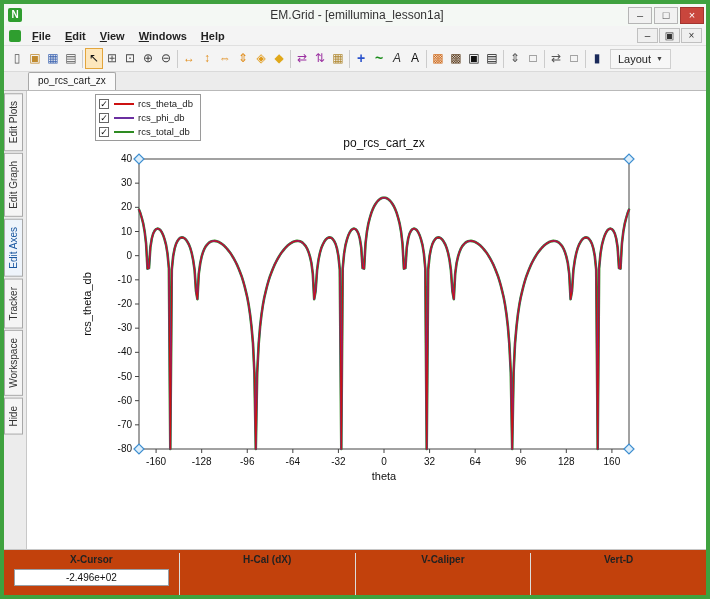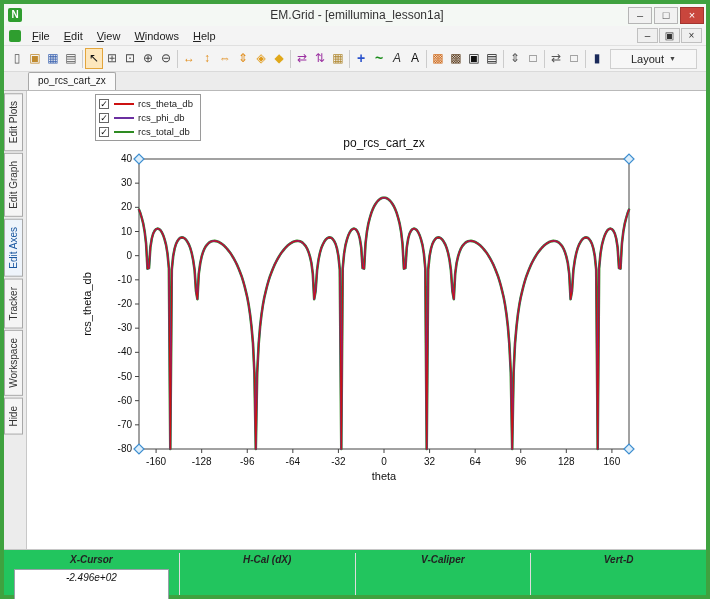--- a/index.html
+++ b/index.html
@@ -6,47 +6,47 @@
   body{margin:0;background:#8d959c;font-family:"Liberation Sans","DejaVu Sans",sans-serif;}
   .window{width:710px;height:599px;border:4px solid #3fa23f;background:#f0f0f0;display:flex;flex-direction:column;position:relative;}
   .titlebar{height:22px;flex:0 0 auto;background:#f4f8f4;display:flex;align-items:center;position:relative;}
   .app-icon{width:14px;height:14px;margin-left:4px;background:#2f9e2f;color:#fff;font-size:10px;font-weight:bold;text-align:center;line-height:14px;border-radius:2px;z-index:2;}
   .title{position:absolute;left:4px;right:0;text-align:center;font-size:12px;color:#333;}
   .win-controls{margin-left:auto;display:flex;z-index:2;margin-right:2px;}
   .win-btn{width:24px;height:17px;border:1px solid #b5b5b5;background:#f1f1f1;font-size:11px;line-height:14px;text-align:center;color:#444;margin-left:2px;cursor:default;}
   .win-btn.close{background:#c9463d;border-color:#a23530;color:#fff;}
   .menubar{height:20px;flex:0 0 auto;background:#f4f4f4;display:flex;align-items:center;font-size:11px;border-bottom:1px solid #e0e0e0;}
   .mdi-icon{width:12px;height:12px;margin:0 4px 0 5px;background:#2f9e2f;border-radius:2px;}
-  .menu-item{padding:2px 7px;color:#222;}
+  .menu-item{padding:2px 7px;color:#222;font-weight:bold;}
   .mdi-controls{margin-left:auto;display:flex;margin-right:4px;}
   .mdi-btn{width:21px;height:15px;border:1px solid #c0c0c0;background:#efefef;font-size:10px;line-height:12px;text-align:center;color:#333;margin-left:1px;}
   .toolbar{height:26px;flex:0 0 auto;background:#f4f4f4;display:flex;align-items:center;padding:0 4px;border-bottom:1px solid #dadada;}
   .tb-btn{width:18px;height:21px;border:1px solid transparent;background:transparent;font-size:12px;line-height:19px;text-align:center;padding:0;}
   .tb-btn.active{background:#fde7bd;border-color:#e3a53c;}
   .tb-sep{width:1px;height:18px;background:#cccccc;margin:0 2px;}
-  .layout-btn{display:flex;align-items:center;font-size:11px;color:#222;border:1px solid #cfcfcf;background:#f7f7f7;padding:2px 20px;margin-left:4px;height:20px;}
+  .layout-btn{display:flex;align-items:center;font-size:11px;color:#222;border:1px solid #cfcfcf;background:#f7f7f7;padding:2px 7px;margin-left:4px;height:20px;}
   .layout-btn .caret{font-size:7px;margin-left:5px;color:#444;}
   .tabbar{height:19px;flex:0 0 auto;background:#ececec;border-bottom:1px solid #b9b9b9;display:flex;align-items:flex-end;padding-left:24px;}
   .tab{height:18px;background:#fafafa;border:1px solid #a8a8a8;border-bottom:none;font-size:10px;padding:0 9px;line-height:16px;color:#222;border-radius:2px 2px 0 0;}
   .main{flex:1;display:flex;min-height:0;}
   .sidebar{width:22px;background:#ececec;display:flex;flex-direction:column;align-items:flex-start;padding-top:2px;}
   .side-tab{writing-mode:vertical-rl;transform:rotate(180deg);font-size:10px;color:#333;background:#f5f5f5;border:1px solid #a8a8a8;padding:7px 3px;margin-bottom:2px;}
   .side-tab.active{color:#1a57a0;background:#eef4fb;}
   .canvas{flex:1;background:#ffffff;position:relative;border-left:1px solid #c8c8c8;overflow:hidden;}
   svg.chart{position:absolute;left:0;top:0;}
   .legend{position:absolute;left:68px;top:3px;background:#fff;border:1px solid #9a9a9a;padding:2px 7px 2px 3px;display:flex;flex-direction:column;gap:1px;}
   .lg-row{display:flex;align-items:center;height:13px;}
   .lg-cb{width:10px;height:10px;border:1px solid #666;background:#fff;font-size:9px;line-height:8px;text-align:center;color:#111;}
   .lg-line{width:20px;height:0;border-top:2px solid #000;margin:0 4px 0 5px;}
   .lg-label{font-size:9.5px;color:#222;}
-  .statusbar{height:46px;flex:0 0 auto;background:#22c55e;border-top:1px solid #c6c6c6;display:flex;padding-top:3px;font-style:italic;}
+  .statusbar{height:46px;flex:0 0 auto;background:#c2410c;border-top:1px solid #c6c6c6;display:flex;padding-top:3px;}
   .sb-col{flex:1;text-align:center;border-right:1px solid #dcdcdc;}
   .sb-col:last-child{border-right:none;}
   .sb-label{font-size:10px;font-weight:bold;color:#222;height:14px;line-height:14px;}
-  .sb-box{height:31px;margin:2px 10px 0;border:1px solid #98a0a8;background:#fff;font-size:10px;line-height:15px;color:#111;}
+  .sb-box{height:17px;margin:2px 10px 0;border:1px solid #98a0a8;background:#fff;font-size:10px;line-height:15px;color:#111;}
 </style>
 </head>
 <body>
 
 <div class="window">
   <div class="titlebar">
     <div class="app-icon">N</div>
     <div class="title">EM.Grid - [emillumina_lesson1a]</div>
     <div class="win-controls">
       <button class="win-btn">–</button>

